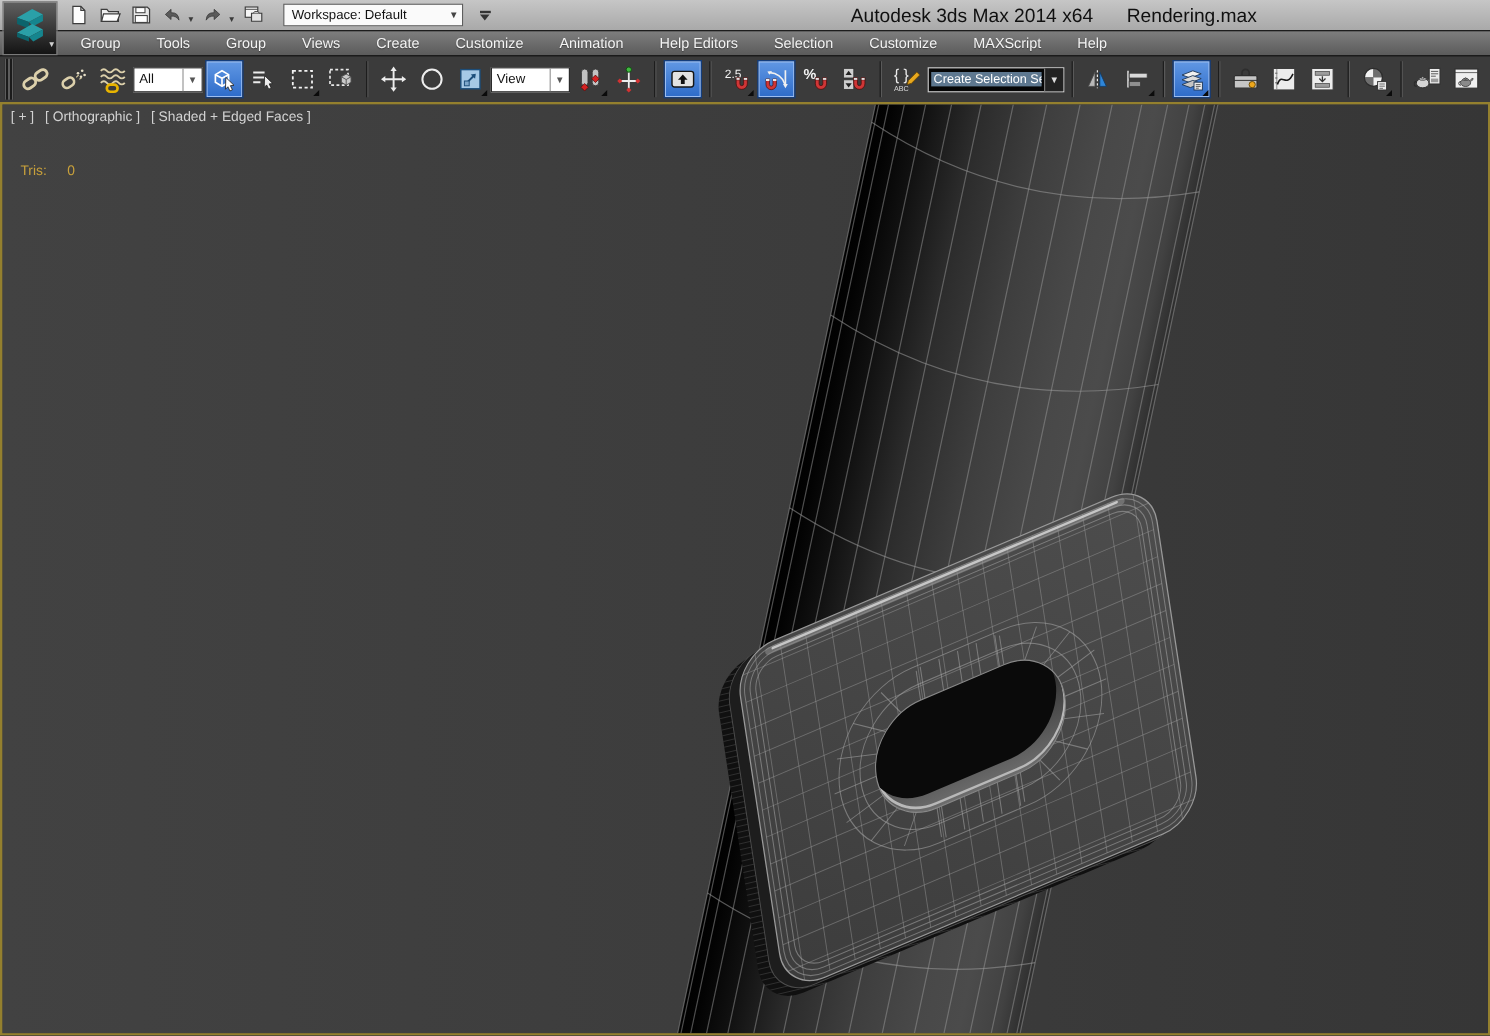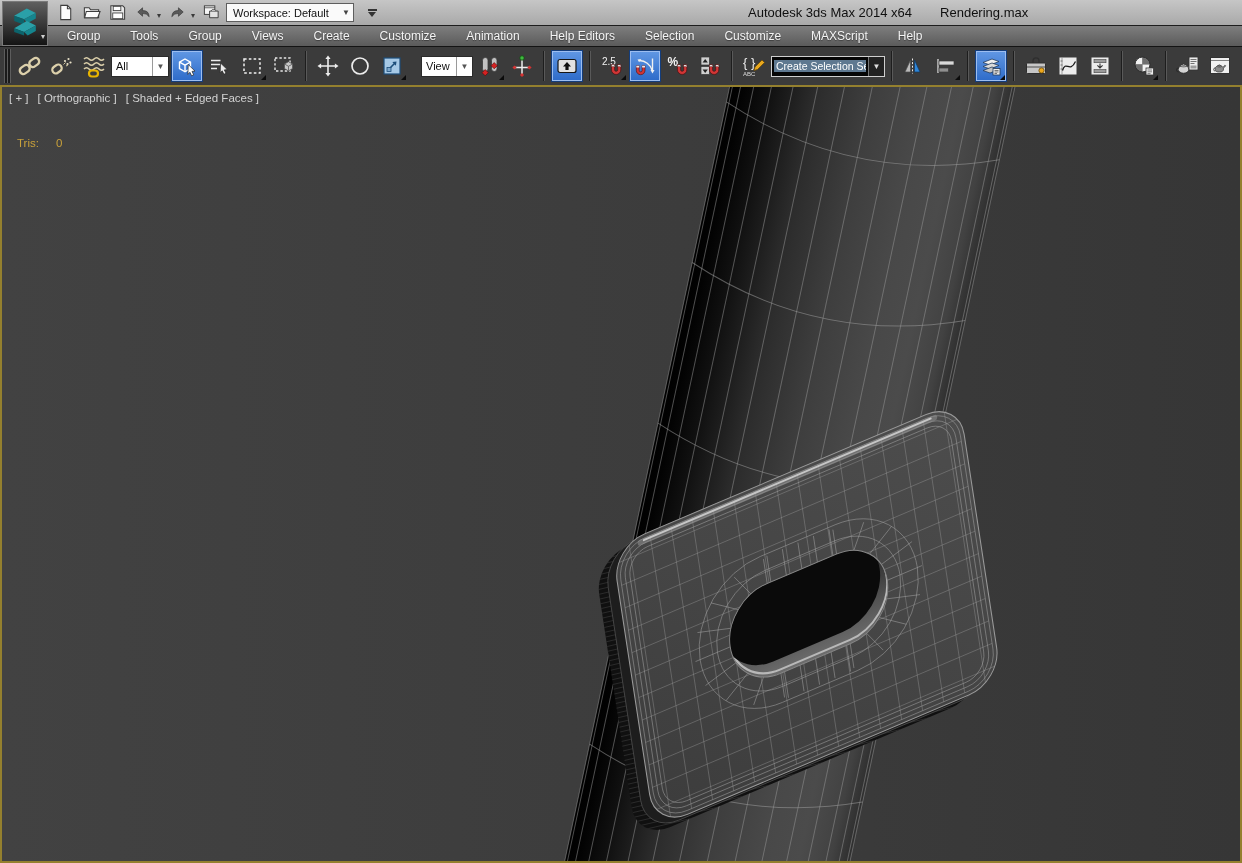--- a/index.html
+++ b/index.html
@@ -10,28 +10,28 @@
     background:linear-gradient(#c6c6c6,#a9a9a9);display:flex;align-items:center;
     padding-left:54px;gap:3px;z-index:2}
   .logo{position:absolute;top:1px;left:2px;width:46px;height:45px;z-index:6;
     background:linear-gradient(#5f5f5f,#141414);border:1px solid #7a7a7a;box-sizing:border-box;
     display:flex;align-items:center;justify-content:center}
   .logo svg{width:36px;height:36px}
   .logo .caret{position:absolute;right:2px;bottom:4px;color:#cfcfcf;font-size:8px}
   .qa-btn{width:23px;height:21px;display:flex;align-items:center;justify-content:center;position:relative;flex:0 0 auto}
   .qa-btn svg{width:19px;height:19px}
   .qa-caret{font-size:8px;color:#3a3a3a;margin:6px 2px 0 -1px}
-  .ws-dd{height:19px;width:128px;background:#fafafa;border:1px solid #5e5e5e;display:flex;
-    align-items:center;font-size:11px;color:#111;box-sizing:border-box}
+  .ws-dd{height:19px;width:150px;background:#fafafa;border:1px solid #5e5e5e;display:flex;
+    align-items:center;font-size:11px;color:#111;margin-left:10px;box-sizing:border-box}
   .ws-dd .val{flex:1;padding-left:6px;white-space:nowrap;overflow:hidden}
   .ws-dd .arr{width:14px;display:flex;align-items:center;justify-content:center;color:#444;font-size:8px}
   .qa-fly{margin-left:8px;display:flex;flex-direction:column;align-items:center;width:14px;cursor:default}
   .qa-fly .bar{width:9px;height:2px;background:#333;margin-bottom:1px}
   .qa-fly .tri{width:0;height:0;border-left:4px solid transparent;border-right:4px solid transparent;border-top:5px solid #333}
-  .title{position:absolute;top:5px;left:748px;font-size:13px;color:#101010;display:flex;gap:28px;white-space:nowrap}
+  .title{position:absolute;top:5px;left:709px;font-size:16px;color:#101010;display:flex;gap:28px;white-space:nowrap}
   
   .menubar{position:absolute;top:25px;left:0;right:0;height:21px;box-sizing:border-box;
     background:linear-gradient(#7e7e7e,#5b5b5b);border-top:1px solid #1d1d1d;display:flex;
     align-items:center;padding-left:52px;z-index:2}
   .menu-item{color:#f4f4f4;font-size:12px;padding:0 15px;height:100%;display:flex;align-items:center;
     text-shadow:0 1px 1px rgba(0,0,0,.4);white-space:nowrap}
   
   .toolbar{position:absolute;top:46px;left:0;right:0;height:39px;box-sizing:border-box;background:#3b3b3b;
     border-top:1px solid #141414;display:flex;align-items:center;padding:0 2px;gap:2px;z-index:2}
   .tb-btn{width:30px;height:30px;position:relative;display:flex;align-items:center;justify-content:center;
@@ -270,21 +270,21 @@
       <span style="display: flex;">
         <svg viewBox="0 0 24 24">
           <rect x="4" y="4" width="16" height="16" fill="#a6c9e6" stroke="#1d4e7a" stroke-width="1.2"></rect>
           <path d="M8.5 15.5 L15.5 8.5" stroke="#1d4e7a" stroke-width="1.6"></path>
           <path d="M16.5 7.5 l-4.2 .6 3.6 3.6 z" fill="#1d4e7a"></path>
           <rect x="7" y="13.5" width="4" height="4" fill="#7ea8cc" stroke="#1d4e7a" stroke-width=".8"></rect>
         </svg>
       </span>
       <span class="fly"></span>
     </div>
-    <div class="tb-dd" style="width: 52px; margin-left: 12px;">
+    <div class="tb-dd" style="width: 66px;">
       <span class="val">View</span>
       <span class="arr">▼</span>
     </div>
     <div class="tb-btn">
       <span style="display: flex;">
         <svg viewBox="0 0 24 24">
           <g fill="#c2c2c2" stroke="#3a3a3a" stroke-width=".8">
             <rect x="4.5" y="3.5" width="5.5" height="14" rx="2.7"></rect>
             <rect x="13.5" y="3.5" width="5.5" height="14" rx="2.7"></rect>
           </g>

